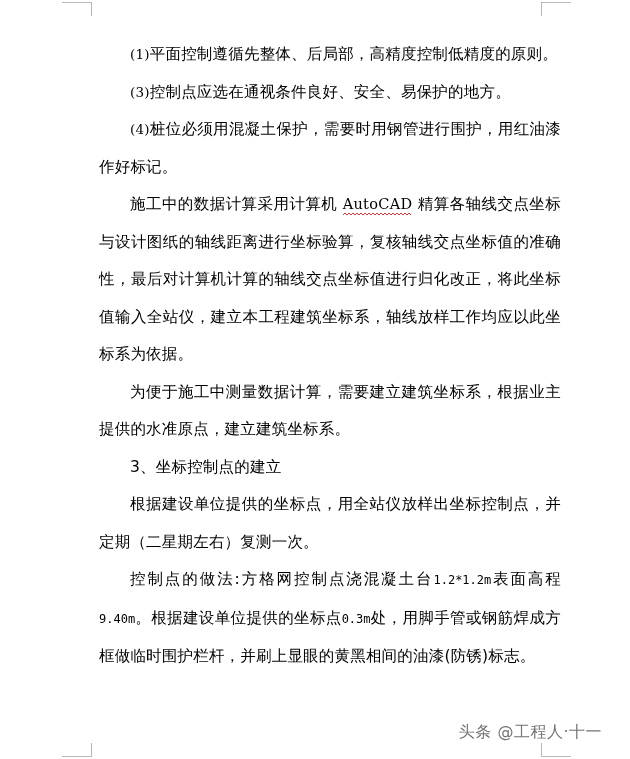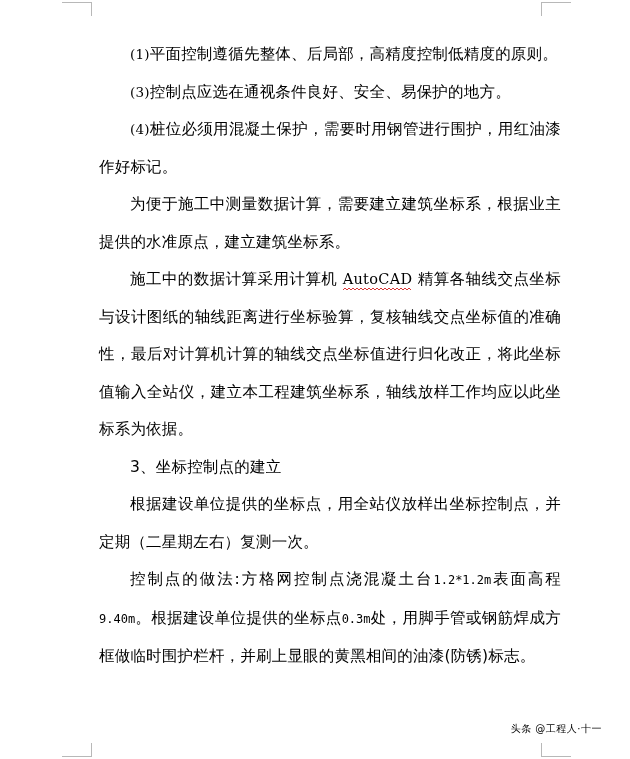--- a/index.html
+++ b/index.html
@@ -109,22 +109,22 @@
     height: 4px;
     overflow: hidden;
   }
   .spell > .wave > svg { display: block; }
 
   
   .watermark {
     position: absolute;
     right: 28px;
     top: 722px;
-    font-size: 10px;
-    color: #000000;
+    font-size: 16px;
+    color: #737373;
     letter-spacing: 0.5px;
     white-space: nowrap;
     font-family: "DejaVu Sans", sans-serif;
   }
 </style>
 </head>
 <body>
 
 <div class="page">
 
@@ -136,27 +136,27 @@
   <div class="body-text">
 
     <p class="para indent"><span class="marker">(1)</span><span>平面控制遵循先整体、后局部，高精度控制低精度的原则。</span></p>
 
 
     <p class="para indent"><span class="marker">(3)</span><span>控制点应选在通视条件良好、安全、易保护的地方。</span></p>
 
     <p class="para indent"><span class="marker">(4)</span><span>桩位必须用混凝土保护，需要时用钢管进行围护，用红油漆作好标记。</span></p>
 
 
-    <p class="para indent"><span>为便于施工中测量数据计算，需要建立建筑坐标系，根据业主提供的水准原点，建立建筑坐标系。</span></p>
-
     <p class="para indent"><span>施工中的数据计算采用计算机 </span><span class="lat spell"><span>AutoCAD</span><span class="wave">
             <svg width="70" height="4" viewBox="0 0 70 4" preserveAspectRatio="none" xmlns="http://www.w3.org/2000/svg">
               <path d="M0 3 L2 1 L4 3 L6 1 L8 3 L10 1 L12 3 L14 1 L16 3 L18 1 L20 3 L22 1 L24 3 L26 1 L28 3 L30 1 L32 3 L34 1 L36 3 L38 1 L40 3 L42 1 L44 3 L46 1 L48 3 L50 1 L52 3 L54 1 L56 3 L58 1 L60 3 L62 1 L64 3 L66 1 L68 3" fill="none" stroke="#d42020" stroke-width="0.9"></path>
             </svg>
           </span></span><span> 精算各轴线交点坐标与设计图纸的轴线距离进行坐标验算，复核轴线交点坐标值的准确性，最后对计算机计算的轴线交点坐标值进行归化改正，将此坐标值输入全站仪，建立本工程建筑坐标系，轴线放样工作均应以此坐标系为依据。</span></p>
+
+    <p class="para indent"><span>为便于施工中测量数据计算，需要建立建筑坐标系，根据业主提供的水准原点，建立建筑坐标系。</span></p>
 
     <p class="para indent"><span>3、坐标控制点的建立</span></p>
 
     <p class="para indent"><span>根据建设单位提供的坐标点，用全站仪放样出坐标控制点，并定期（二星期左右）复测一次。</span></p>
 
     <p class="para indent"><span>控制点的做法:方格网控制点浇混凝土台</span><span class="num">1.2*1.2m</span><span>表面高程</span><span class="num">9.40m</span><span>。根据建设单位提供的坐标点</span><span class="num">0.3m</span><span>处，用脚手管或钢筋焊成方框做临时围护栏杆，并刷上显眼的黄黑相间的油漆(防锈)标志。</span></p>
 
     <p class="para indent"></p>
 
   </div>

